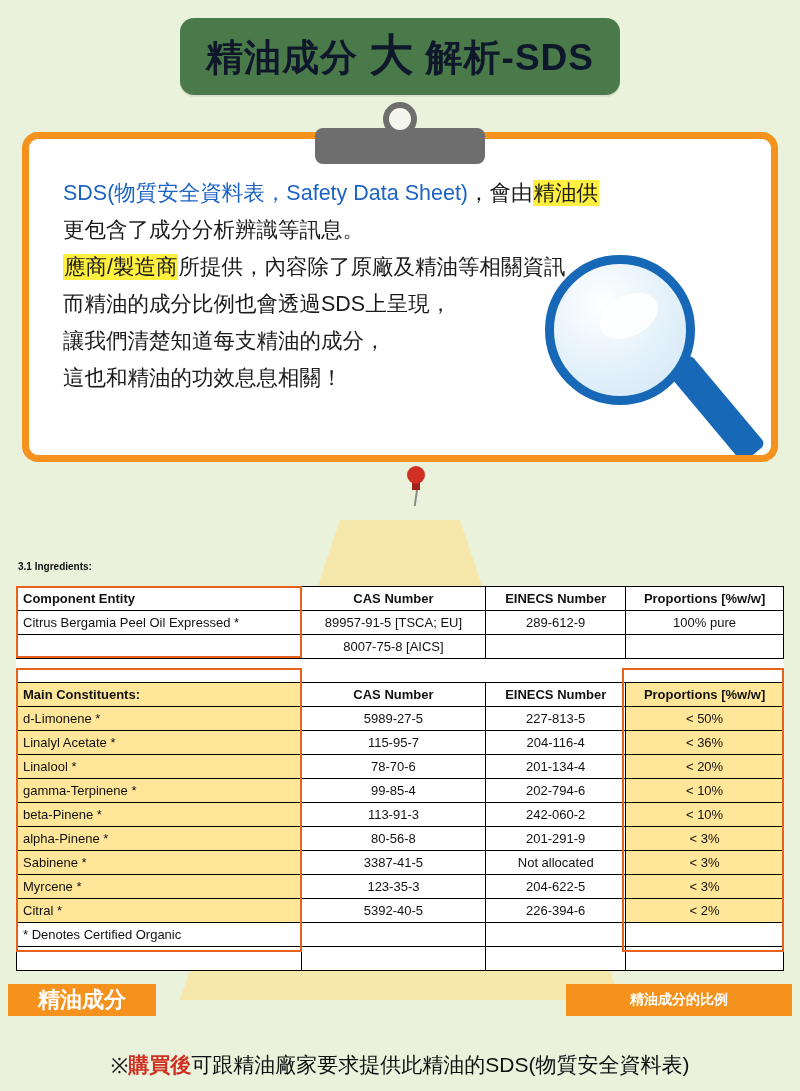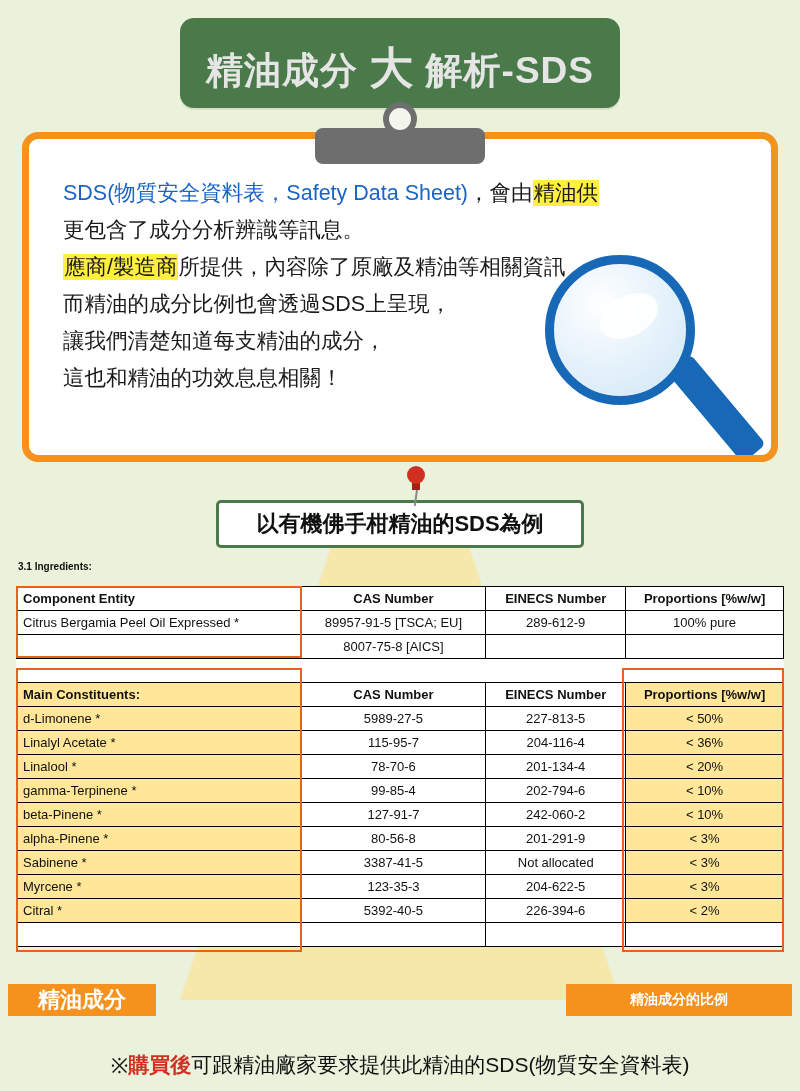--- a/index.html
+++ b/index.html
@@ -14,22 +14,22 @@
   .page { position:relative; width:800px; height:1091px; }
 
   
   .title-wrap {
     position:absolute; left:0; top:18px; width:800px;
     display:flex; justify-content:center;
   }
   .title-pill {
     background:#4a7a4a;
     border-radius:14px;
-    padding:21px 26px 10px 26px;
-    color:#e5e5e5;
+    padding:8px 26px 10px 26px;
+    color:#0f172a;
     font-size:37px;
     font-weight:bold;
     letter-spacing:1px;
     white-space:nowrap;
     box-shadow:0 2px 0 rgba(0,0,0,.08);
   }
   .title-pill .big { font-size:44px; }
 
   
   .clip {
@@ -202,21 +202,20 @@
       </div>
     </div>
   </div>
 
   <div class="pin">
     <div class="needle"></div>
     <div class="neck"></div>
     <div class="head"></div>
   </div>
 
-  <div class="example-box">以有機佛手柑精油的SDS為例</div>
 
   <div class="doc">
     <div class="doc-heading">3.1 Ingredients:</div>
 
     <table class="sds">
       <tbody>
         <tr>
           <th class="col-a left">Component Entity</th>
           <th class="col-b">CAS Number</th>
           <th class="col-c">EINECS Number</th>
@@ -268,21 +267,21 @@
           <td class="yellow">&lt; 20%</td>
         </tr>
         <tr>
           <td class="left yellow">gamma-Terpinene *</td>
           <td>99-85-4</td>
           <td>202-794-6</td>
           <td class="yellow">&lt; 10%</td>
         </tr>
         <tr>
           <td class="left yellow">beta-Pinene *</td>
-          <td>127-91-7</td>
+          <td>113-91-3</td>
           <td>242-060-2</td>
           <td class="yellow">&lt; 10%</td>
         </tr>
         <tr>
           <td class="left yellow">alpha-Pinene *</td>
           <td>80-56-8</td>
           <td>201-291-9</td>
           <td class="yellow">&lt; 3%</td>
         </tr>
         <tr>
@@ -297,20 +296,26 @@
           <td>204-622-5</td>
           <td class="yellow">&lt; 3%</td>
         </tr>
         <tr>
           <td class="left yellow">Citral *</td>
           <td>5392-40-5</td>
           <td>226-394-6</td>
           <td class="yellow">&lt; 2%</td>
         </tr>
         <tr>
+          <td class="left">* Denotes Certified Organic</td>
+          <td></td>
+          <td></td>
+          <td></td>
+        </tr>
+        <tr>
           <td class="left"></td>
           <td></td>
           <td></td>
           <td></td>
         </tr>
       </tbody>
     </table>
   </div>
 
   <div class="outline o1"></div>

